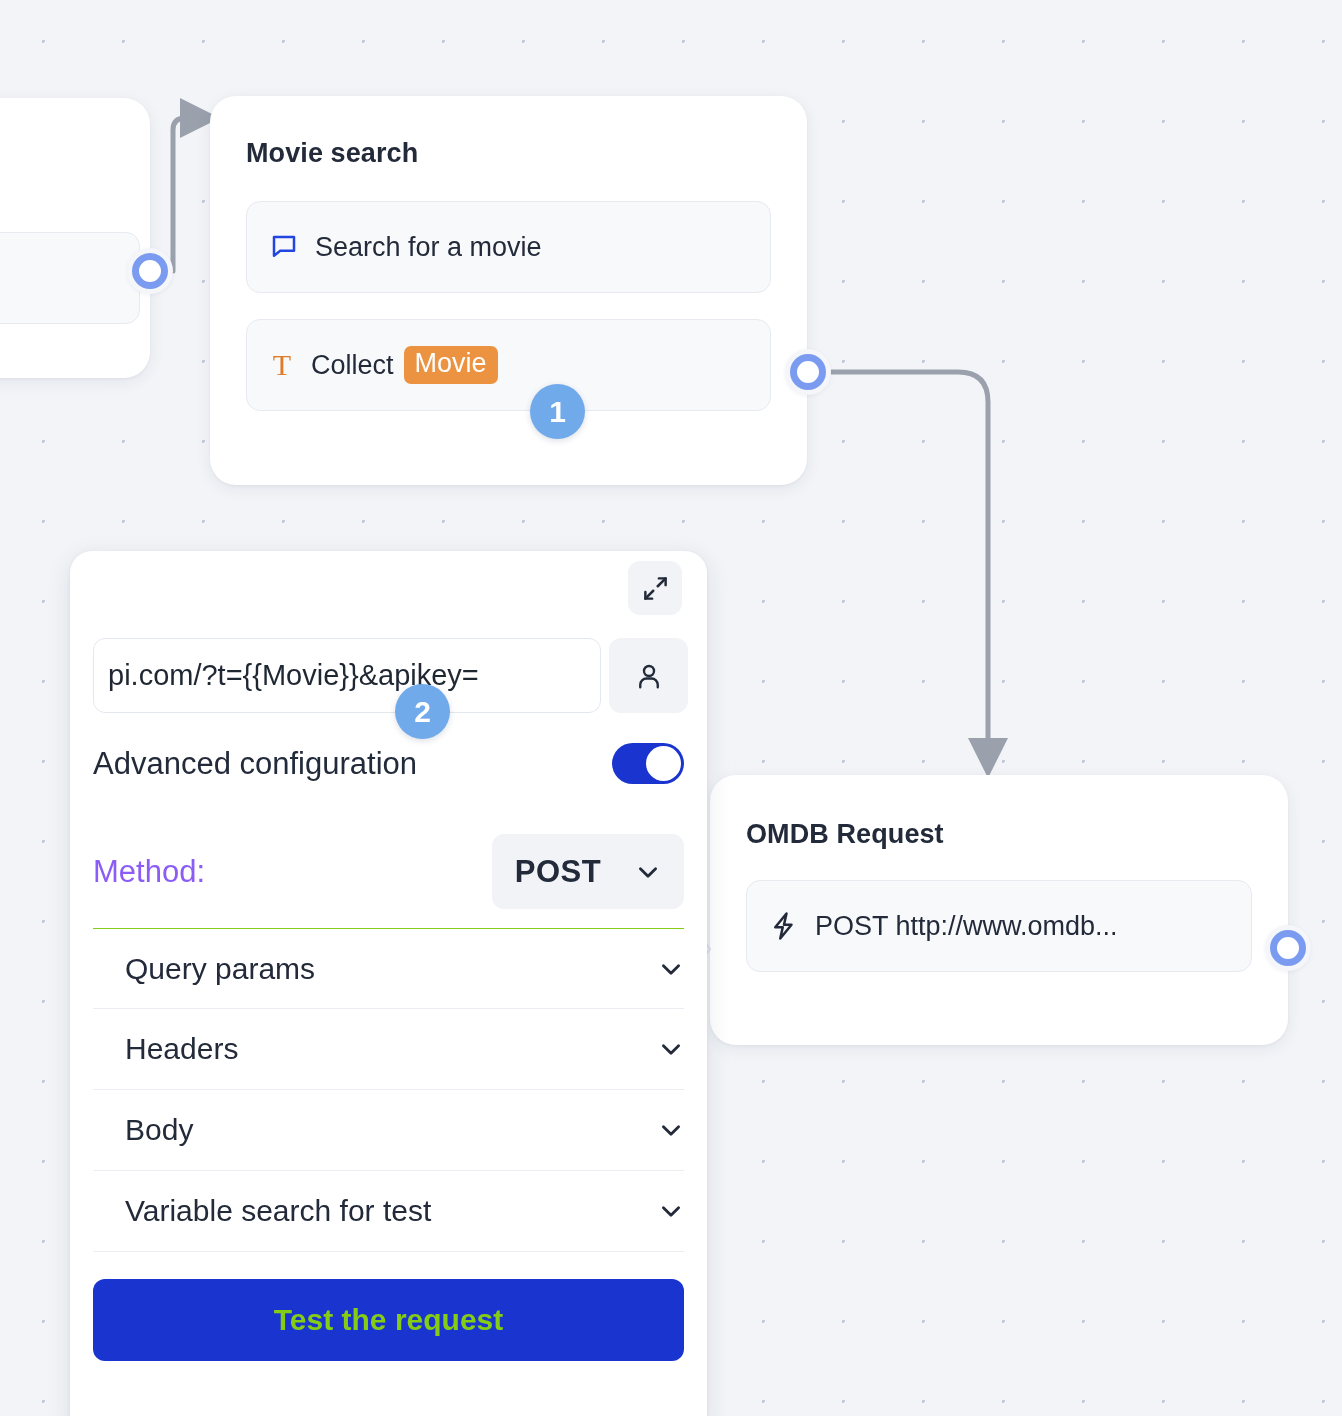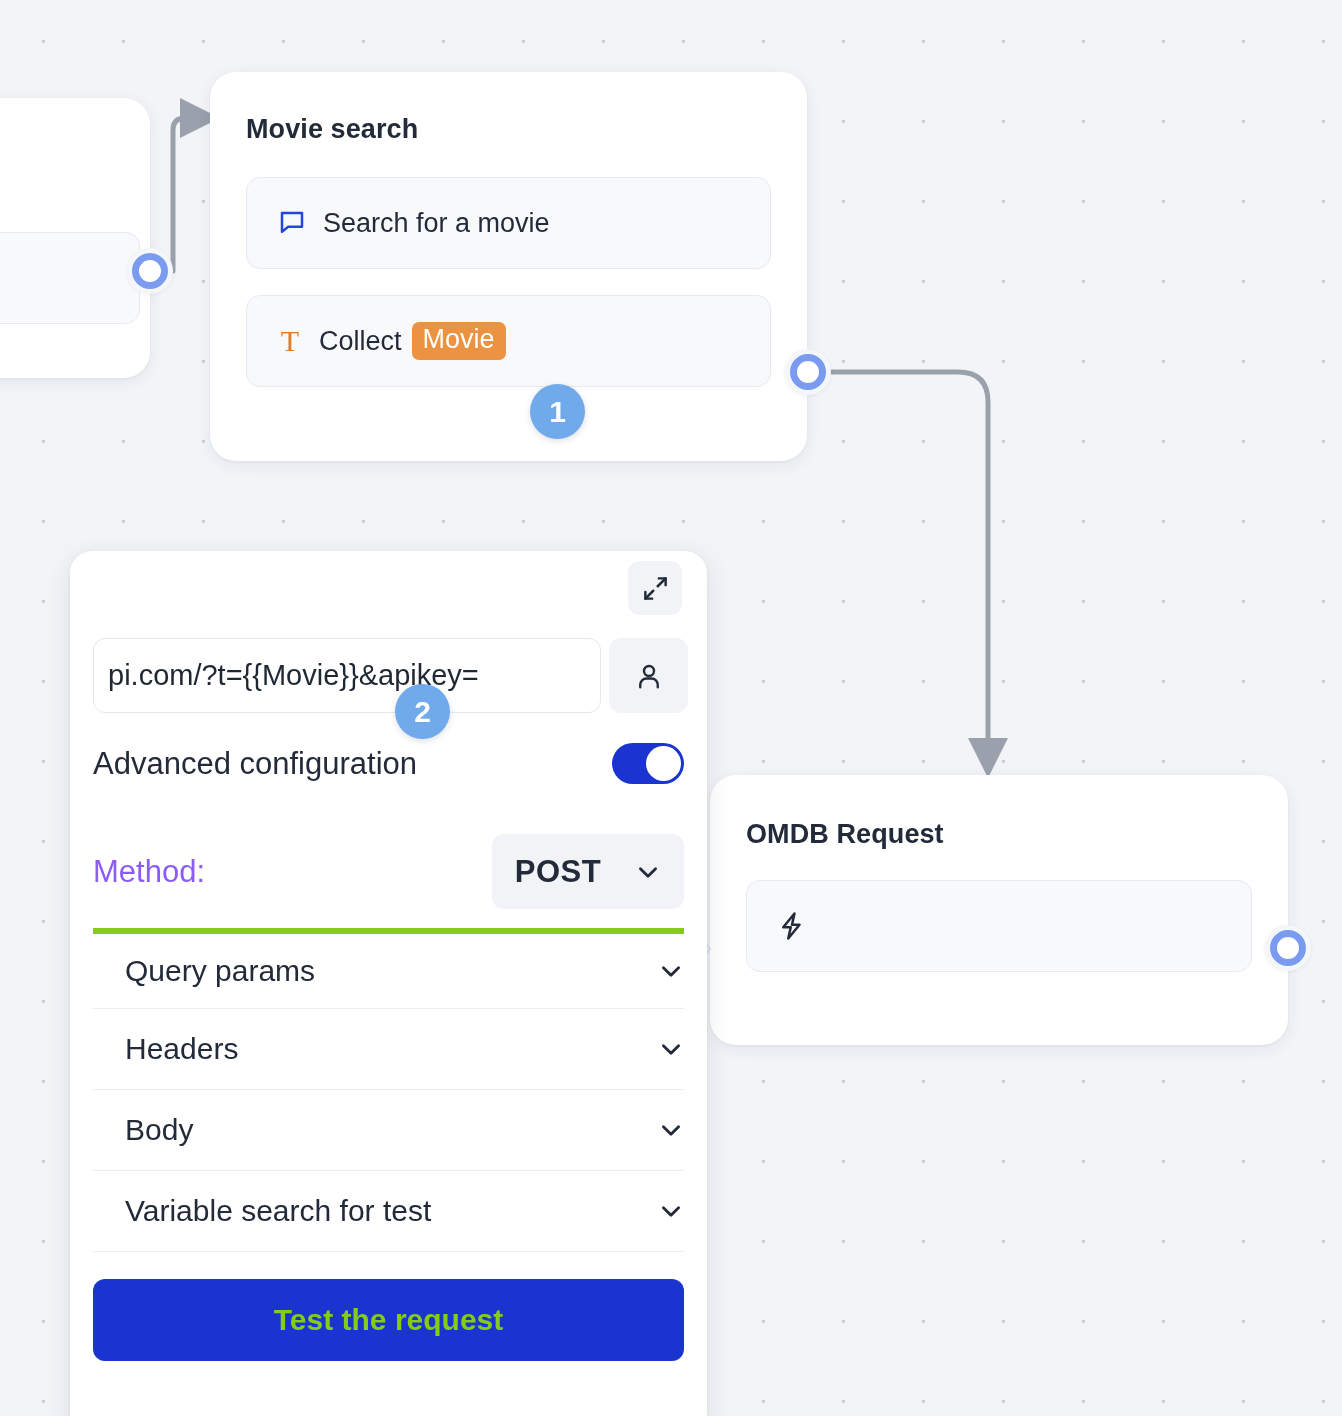--- a/index.html
+++ b/index.html
@@ -49,21 +49,21 @@
     letter-spacing: 0.1px;
   }
 
   .node-row {
     background: #f8f9fb;
     border: 1px solid #e7eaf0;
     border-radius: 14px;
     display: flex;
     align-items: center;
     gap: 16px;
-    padding: 0 30px;
+    padding: 0 22px;
   }
 
   .row-label {
     font-size: 27px;
     color: #232b3a;
     white-space: nowrap;
     display: flex;
     align-items: center;
     gap: 10px;
   }
@@ -83,21 +83,21 @@
     width: 230px;
     height: 92px;
     background: #f8f9fb;
     border: 1px solid #e7eaf0;
     border-radius: 14px;
   }
 
   
   #node-movie-search {
     left: 210px;
-    top: 72px;
+    top: 96px;
     width: 597px;
     height: 389px;
     padding: 42px 36px;
   }
   #node-movie-search .node-title { margin-bottom: 32px; }
   #node-movie-search .node-row { height: 92px; margin-bottom: 26px; }
 
   .icon-msg { width: 30px; height: 30px; flex: none; }
   .icon-t {
     font-family: "Liberation Serif", serif;
@@ -318,21 +318,21 @@
   }
   .acc-item {
     height: 81px;
     border-bottom: 1px solid #ebedf2;
     display: flex;
     align-items: center;
     justify-content: space-between;
     padding: 0 0 0 32px;
     cursor: pointer;
   }
-  .acc-item:first-child { border-top: 6px solid #84cc16; text-align: right; }
+  .acc-item:first-child { border-top: 1px solid #84cc16; text-align: right; }
   .acc-label { font-size: 30px; color: #232b3a; }
 
   .btn-test {
     position: absolute;
     left: 23px;
     top: 728px;
     width: 591px;
     height: 82px;
     background: #1a35cf;
     border: none;
@@ -392,20 +392,21 @@
   <svg class="omdb-left-notch" viewBox="0 0 20 44" fill="none" stroke="#d8dde6" stroke-width="2">
     <path d="M2 2 L17 22 L2 42"></path>
   </svg>
   <div class="node-title">OMDB Request</div>
   <div class="node-row">
     <span class="icon-bolt">
       <svg viewBox="0 0 24 24" width="30" height="30" fill="none" stroke="#232b3a" stroke-width="2" stroke-linejoin="round" stroke-linecap="round">
         <path d="M14 2 L5 13 h6 l-2 9 9-11 h-6 z"></path>
       </svg>
     </span>
+    <span class="row-label">POST http://www.omdb...</span>
   </div>
 </div>
 
 <div class="handle" id="handle-left-out"></div>
 <div class="handle" id="handle-movie-out"></div>
 <div class="handle" id="handle-omdb-out"></div>
 
 <div id="panel-request">
 
   <button class="panel-expand-btn">

